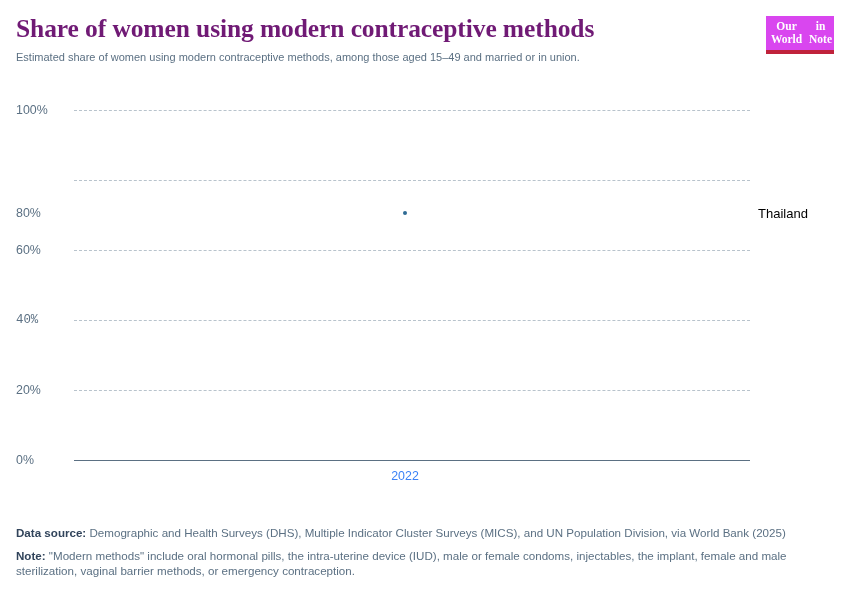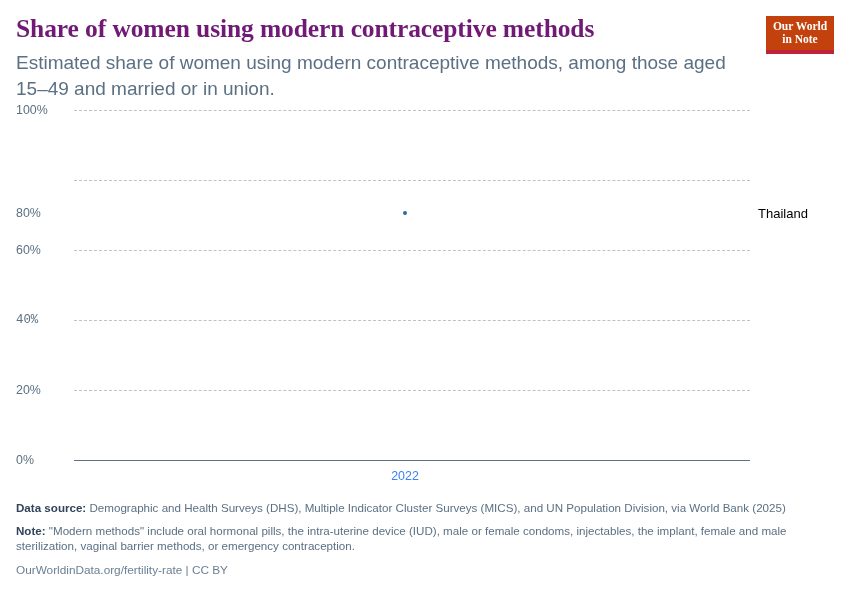--- a/index.html
+++ b/index.html
@@ -30,40 +30,39 @@
     font-family: "Liberation Serif", serif;
     font-size: 25.5px;
     font-weight: 700;
     color: #701a75;
     letter-spacing: -0.1px;
     line-height: 1.15;
     margin: 0 0 7px 0;
     max-width: 730px;
   }
   .chart-subtitle {
-    font-size: 19px;
+    font-size: 11px;
     font-weight: 400;
     color: #5b7083;
     line-height: 1.35;
     margin: 0;
     max-width: 722px;
   }
 
   
   .owid-logo {
     position: absolute;
     top: 2px;
     right: 0;
     width: 68px;
     height: 38px;
-    background: #c2410c;
+    background: #d946ef;
     border-bottom: 4px solid #c0223b;
     box-sizing: border-box;
     display: flex;
-    flex-direction: column;
     align-items: center;
     justify-content: center;
     line-height: 1.12;
   }
   .owid-logo span {
     display: block;
     color: #ffffff;
     font-family: "Liberation Serif", serif;
     font-weight: 700;
     font-size: 11.5px;
@@ -179,16 +178,15 @@
 
     <div class="data-point" style="left:389px; top:118px;"></div>
 
     <div class="series-label" style="left:742px; top:118px;">Thailand</div>
 
   </div>
 
   <div class="footer">
     <p><span class="lbl">Data source:</span> <span>Demographic and Health Surveys (DHS), Multiple Indicator Cluster Surveys (MICS), and UN Population Division, via World Bank (2025)</span></p>
     <p><span class="lbl">Note:</span> <span>"Modern methods" include oral hormonal pills, the intra-uterine device (IUD), male or female condoms, injectables, the implant, female and male sterilization, vaginal barrier methods, or emergency contraception.</span></p>
-    <p class="license">OurWorldinData.org/fertility-rate | CC BY</p>
   </div>
 
 </div>
 
 </body></html>

